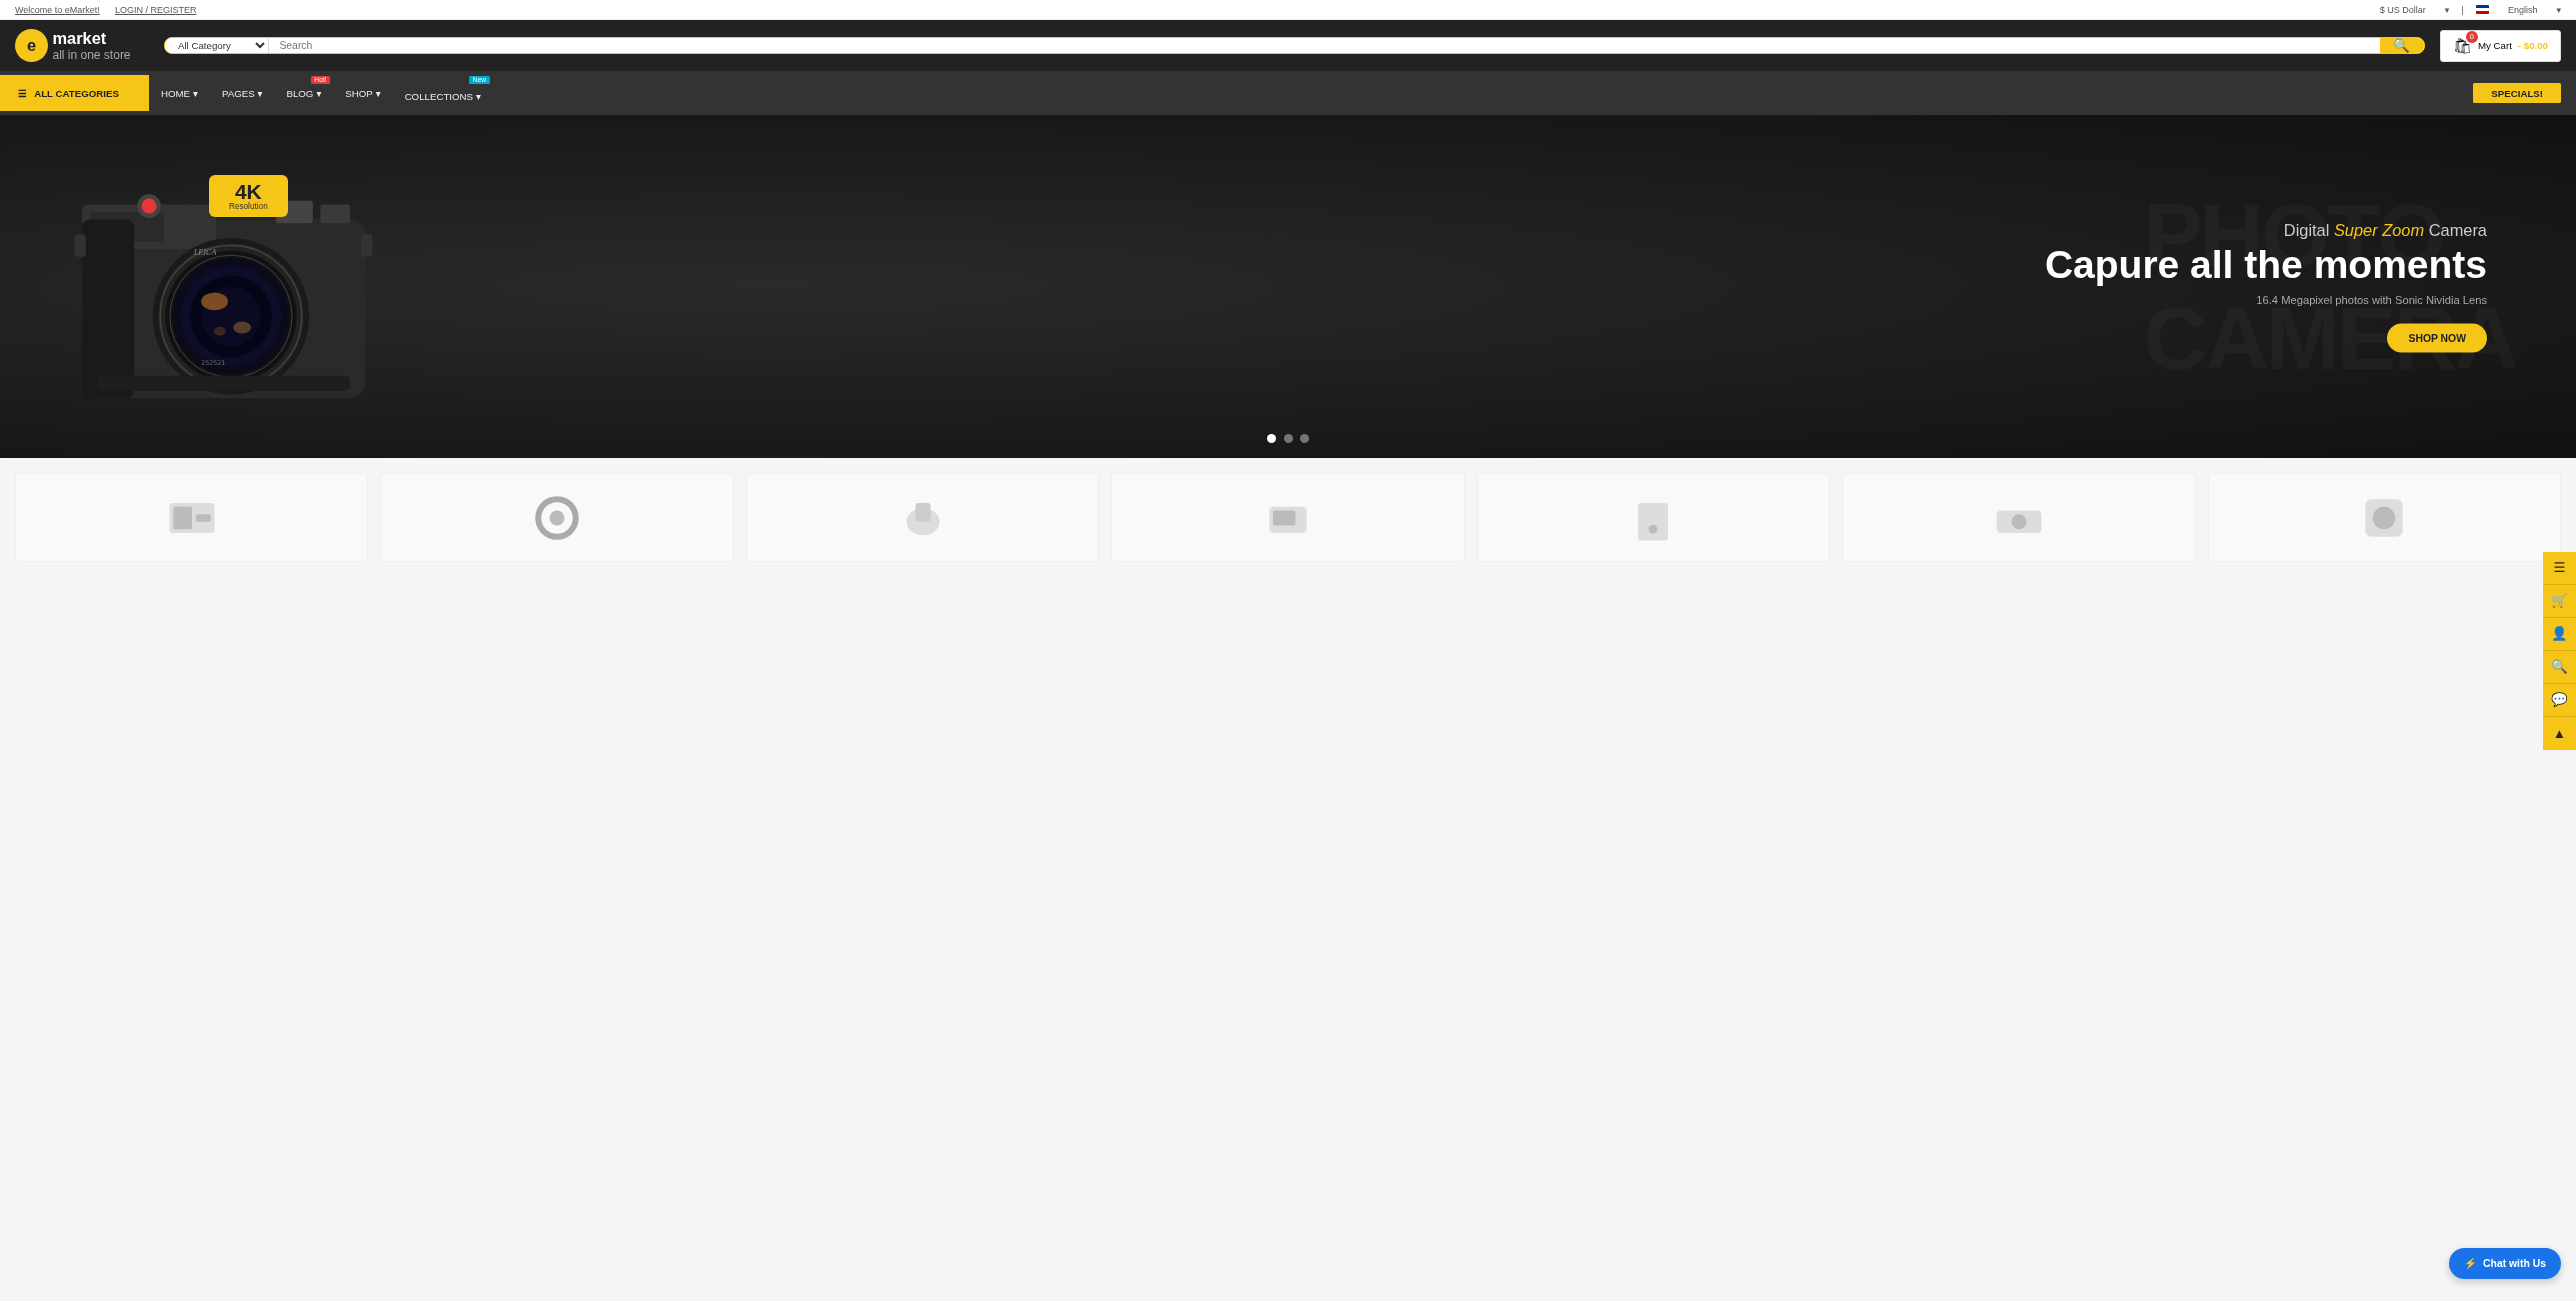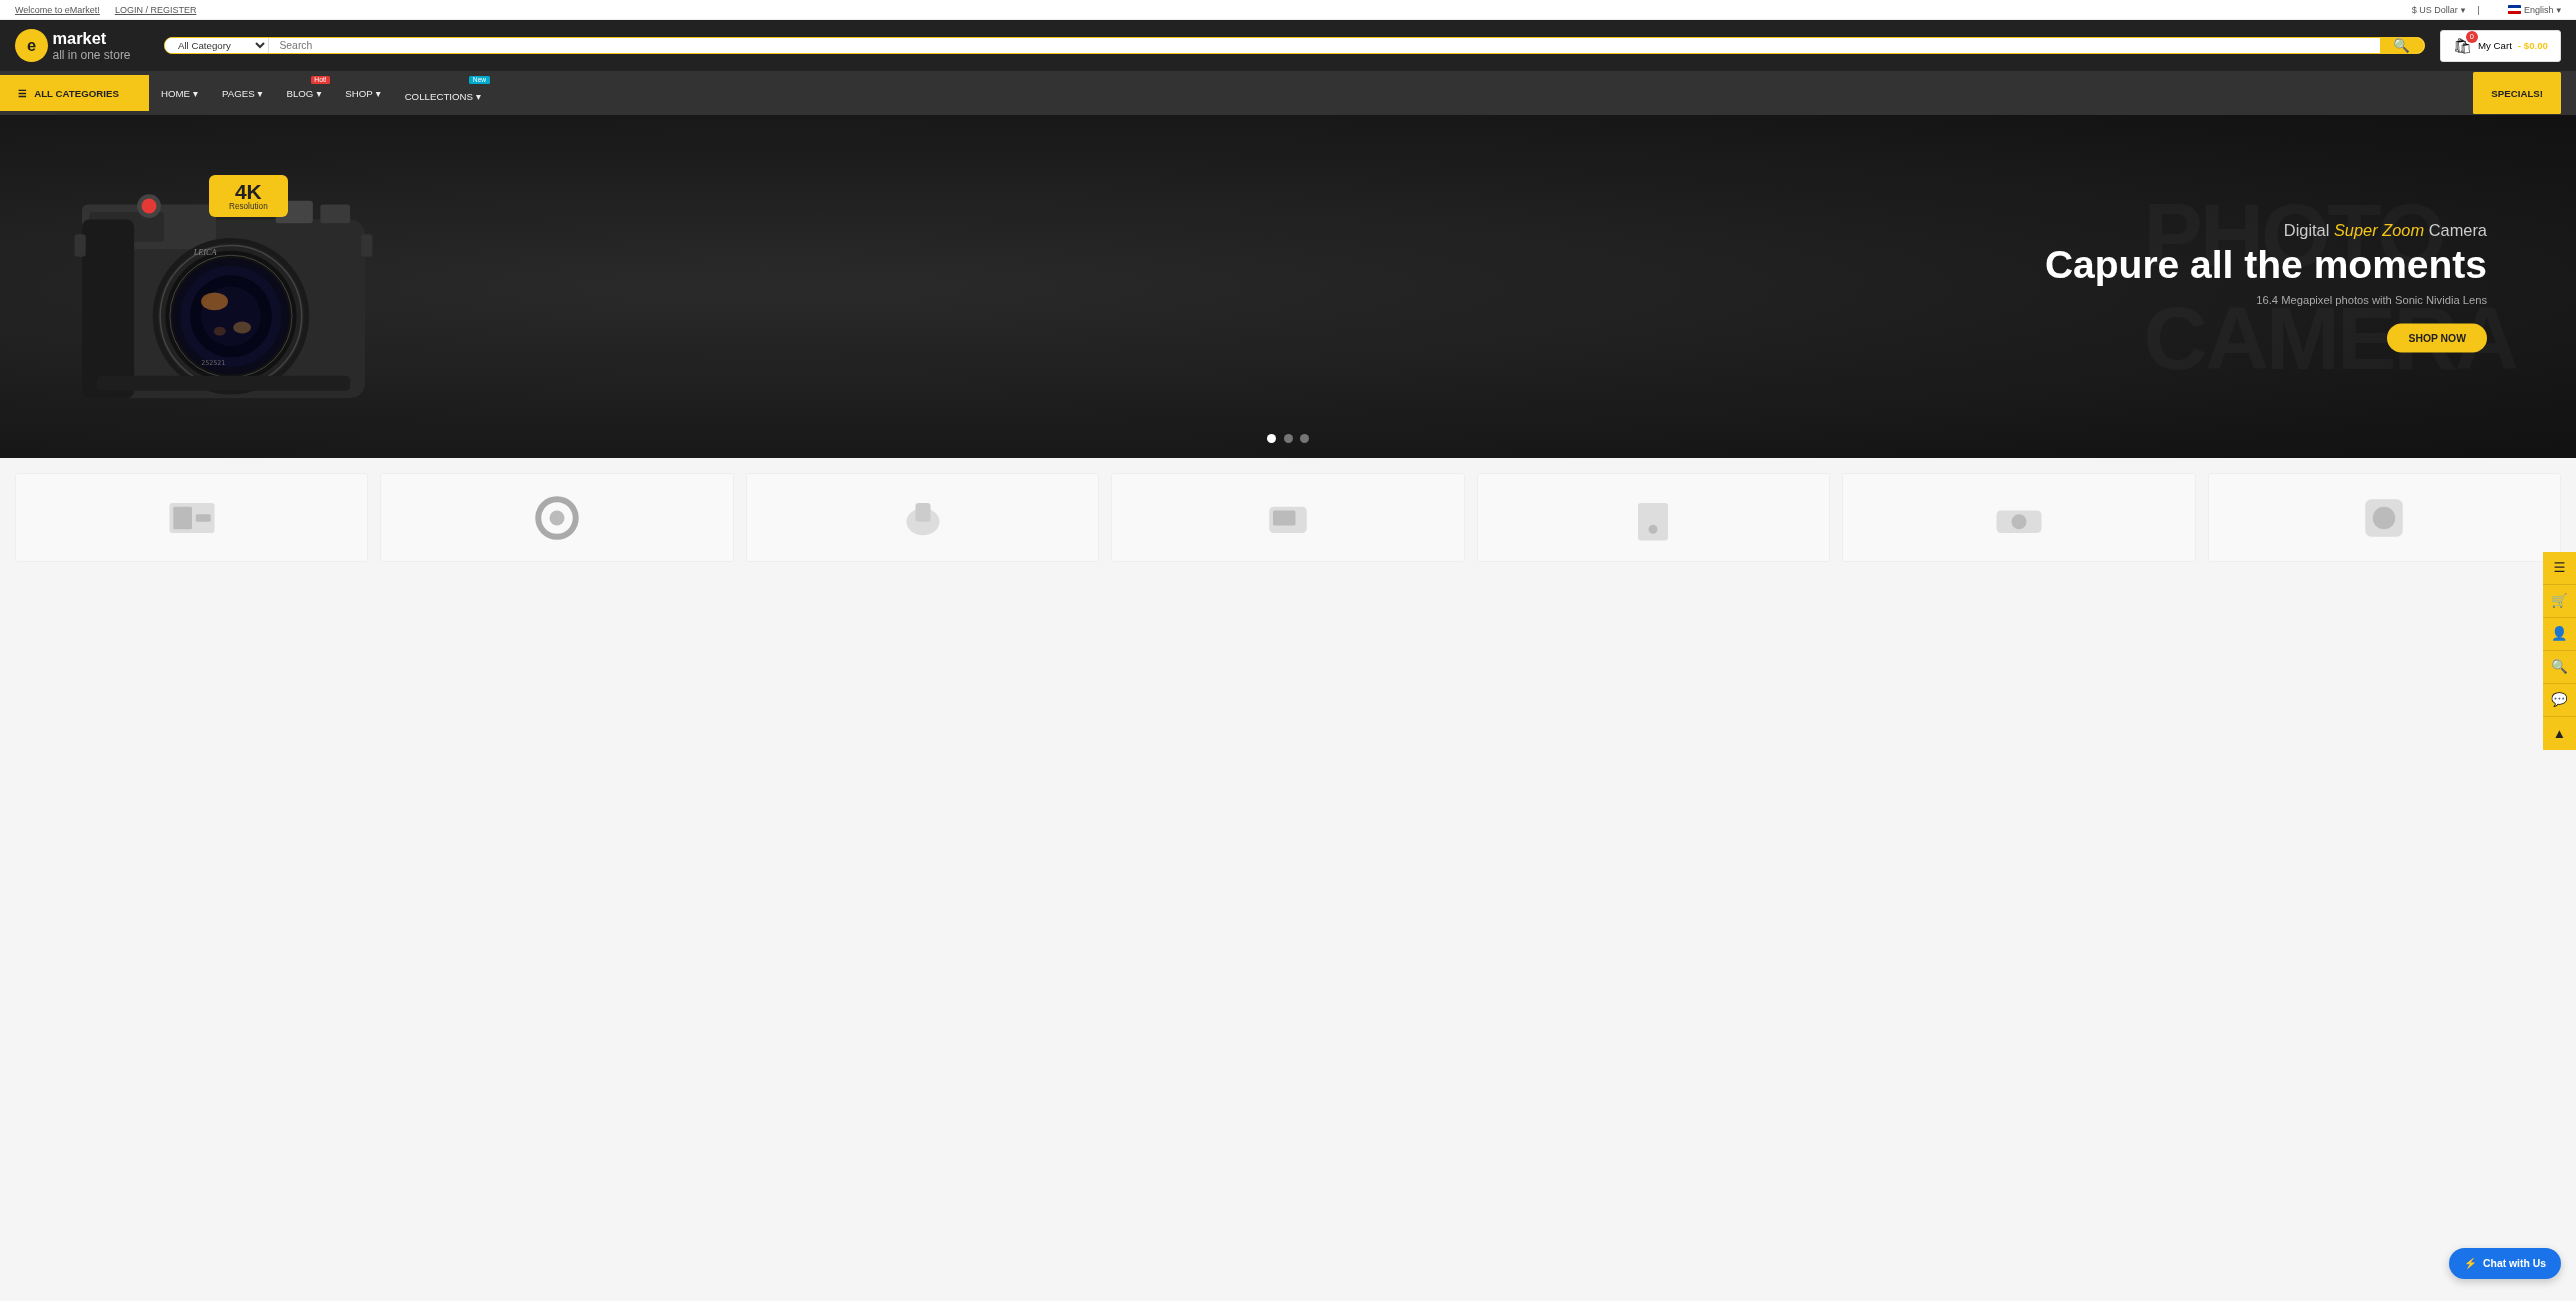--- a/index.html
+++ b/index.html
@@ -13,21 +13,21 @@
       display: flex;
       align-items: center;
       justify-content: space-between;
       font-size: 9px;
       color: #555;
     }
     .top-bar-left { display: flex; gap: 15px; text-decoration: underline; }
     .top-bar-right { display: flex; align-items: center; gap: 12px; }
     .top-bar a { color: #555; text-decoration: none; }
     .currency-selector, .lang-selector {
-      display: flex; align-items: center; gap: 3px; cursor: pointer; margin-left: 16px;
+      display: flex; align-items: center; gap: 19px; cursor: pointer;
     }
     .lang-flag {
       width: 13.4px; height: 9px; background: linear-gradient(#003399 33%, #fff 33%, #fff 66%, #CC0000 66%);
       border-radius: 0.7px; display: inline-block;
     }
 
     
     .header {
       background: #222;
       padding: 9px 15px;
@@ -109,21 +109,21 @@
     .badge-hot {
       background: #e53935; color: #fff; font-size: 6.7px; padding: 0.7px 3.7px;
       border-radius: 1.5px; position: absolute; top: 4.5px; right: 3px;
     }
     .badge-new {
       background: #00aacc; color: #fff; font-size: 6.7px; padding: 0.7px 3.7px;
       border-radius: 1.5px; position: absolute; top: 4.5px; right: 3px;
     }
     .specials-btn {
       background: #f5c518; color: #222; border: none;
-      padding: 0 18px; height: 42px; font-weight: bold; font-size: 9.7px;
+      padding: 0 18px; height: 20px; font-weight: bold; font-size: 9.7px;
       cursor: pointer; margin-left: auto; margin-right: 15px;
       border-radius: 1.5px;
     }
 
     
     .hero {
       width: 100%; position: relative; overflow: hidden;
       background: #1a1a1a;
     }
     .hero-inner {

